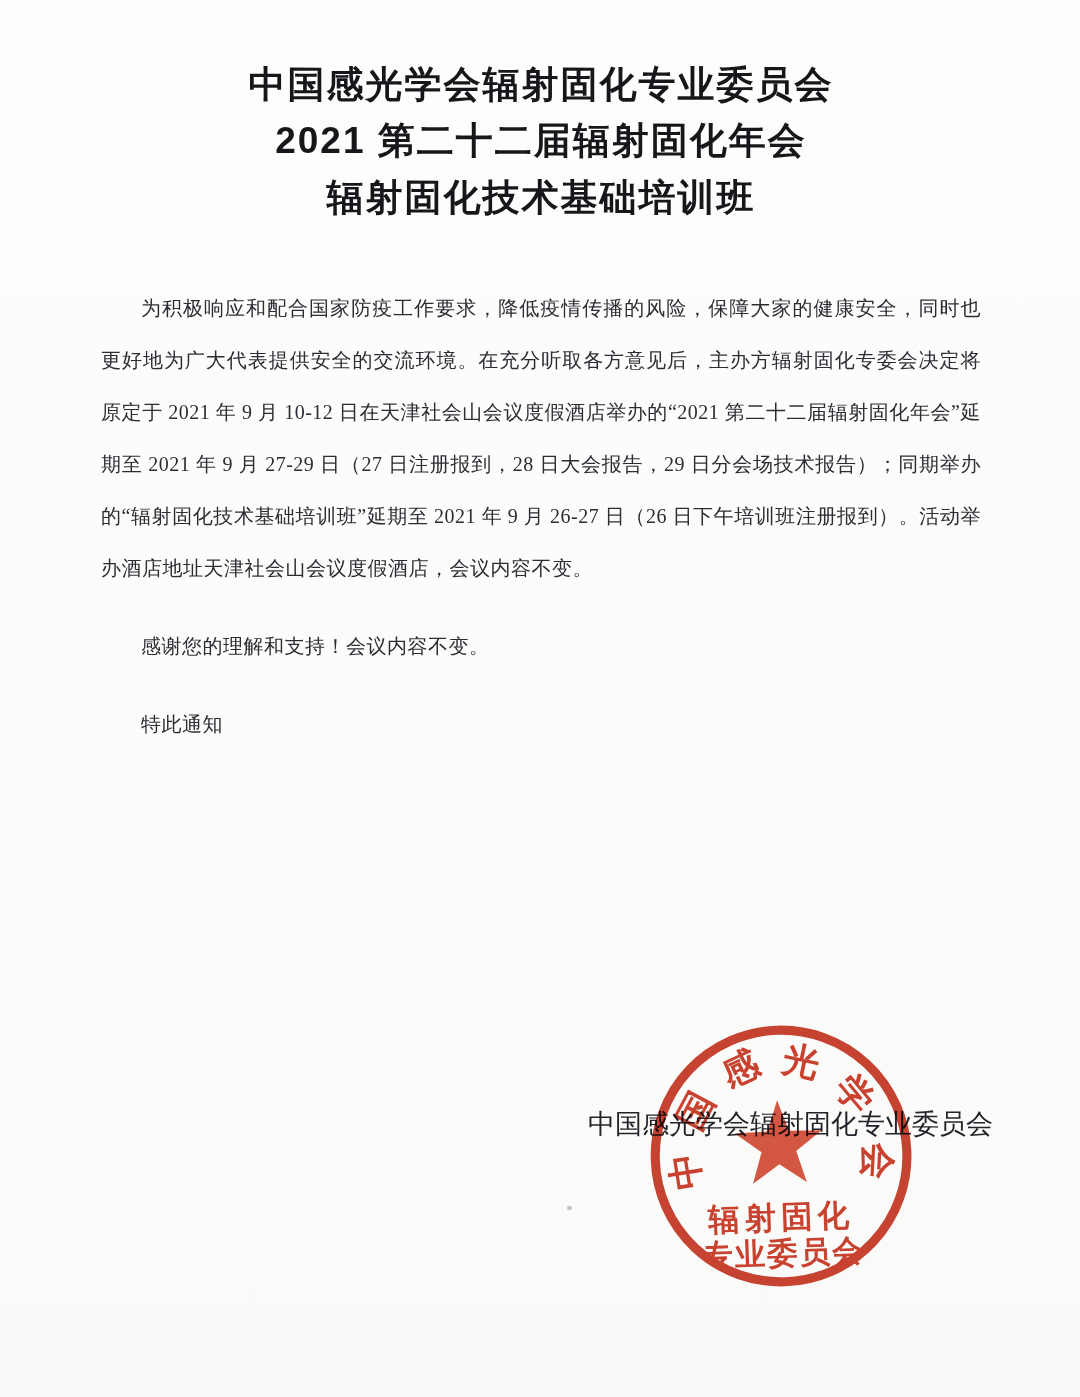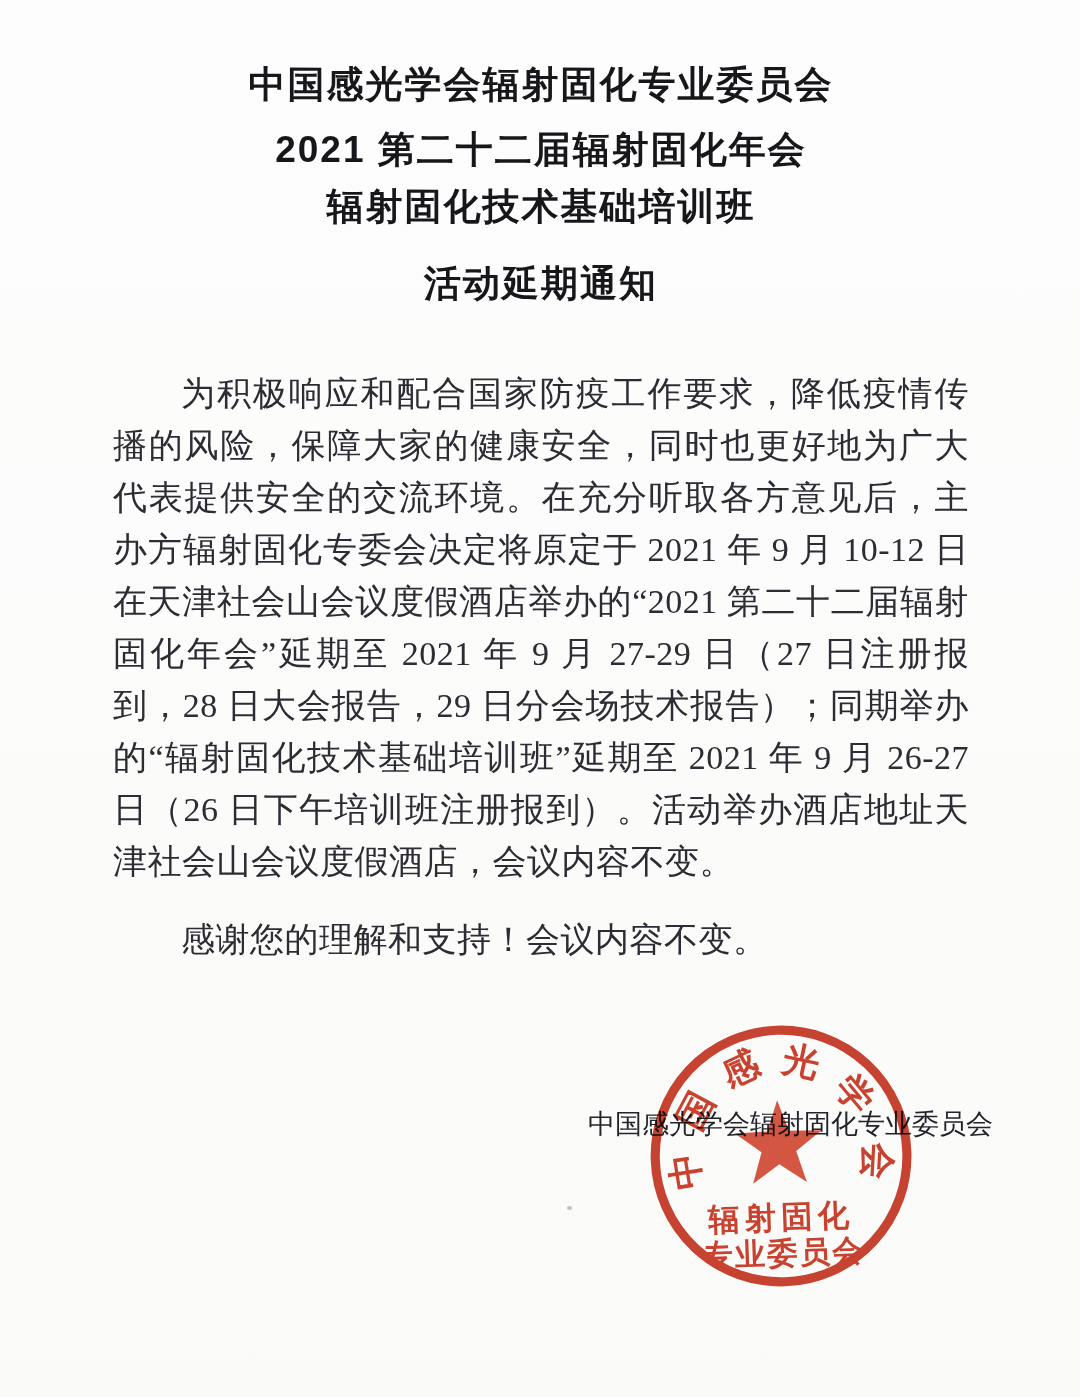--- a/index.html
+++ b/index.html
@@ -19,26 +19,26 @@
     text-align:center;
     font-family:"Liberation Sans","DejaVu Sans",sans-serif;
     font-weight:700;
     color:#121216;
     font-size:37px;
     line-height:42px;
     letter-spacing:2px;
     filter:contrast(0.95);
   }
   .t1{margin-top:64px;}
-  .t2{margin-top:23px;}
+  .t2{margin-top:14px;}
   .t3{margin-top:15px;text-align:center;}
   .t4{margin-top:35px;}
   .body-text p{
-    margin:16px;
-    font-size:34px;
+    margin:4px;
+    font-size:20px;
     line-height:52px;
     color:#2c2c34;
     text-align:justify;
     text-justify:inter-ideograph;
     text-indent:2em;
     letter-spacing:0.5px;
   }
   .body-text p.first{margin-top:63px;}
   .body-text p + p{margin-top:26px;}
   .signature{
@@ -81,25 +81,25 @@
 </style>
 </head>
 <body>
 
 <div class="page">
 
   <div class="content">
     <div class="title-line t1">中国感光学会辐射固化专业委员会</div>
     <div class="title-line t2">2021 第二十二届辐射固化年会</div>
     <div class="title-line t3">辐射固化技术基础培训班</div>
-    <div class="title-line t4">活动延期通知</div>
 
     <div class="body-text">
       <p class="first">为积极响应和配合国家防疫工作要求，降低疫情传播的风险，保障大家的健康安全，同时也更好地为广大代表提供安全的交流环境。在充分听取各方意见后，主办方辐射固化专委会决定将原定于 2021 年 9 月 10-12 日在天津社会山会议度假酒店举办的“2021 第二十二届辐射固化年会”延期至 2021 年 9 月 27-29 日（27 日注册报到，28 日大会报告，29 日分会场技术报告）；同期举办的“辐射固化技术基础培训班”延期至 2021 年 9 月 26-27 日（26 日下午培训班注册报到）。活动举办酒店地址天津社会山会议度假酒店，会议内容不变。</p>
       <p>感谢您的理解和支持！会议内容不变。</p>
+      <p>特此通知</p>
     </div>
   </div>
 
   <div class="signature">中国感光学会辐射固化专业委员会</div>
   <div class="speck"></div>
 
   <svg class="seal" viewBox="0 0 270 270" xmlns="http://www.w3.org/2000/svg">
 
     <circle cx="135" cy="137" r="124" fill="none" stroke="#c63420" stroke-width="9"></circle>
 

